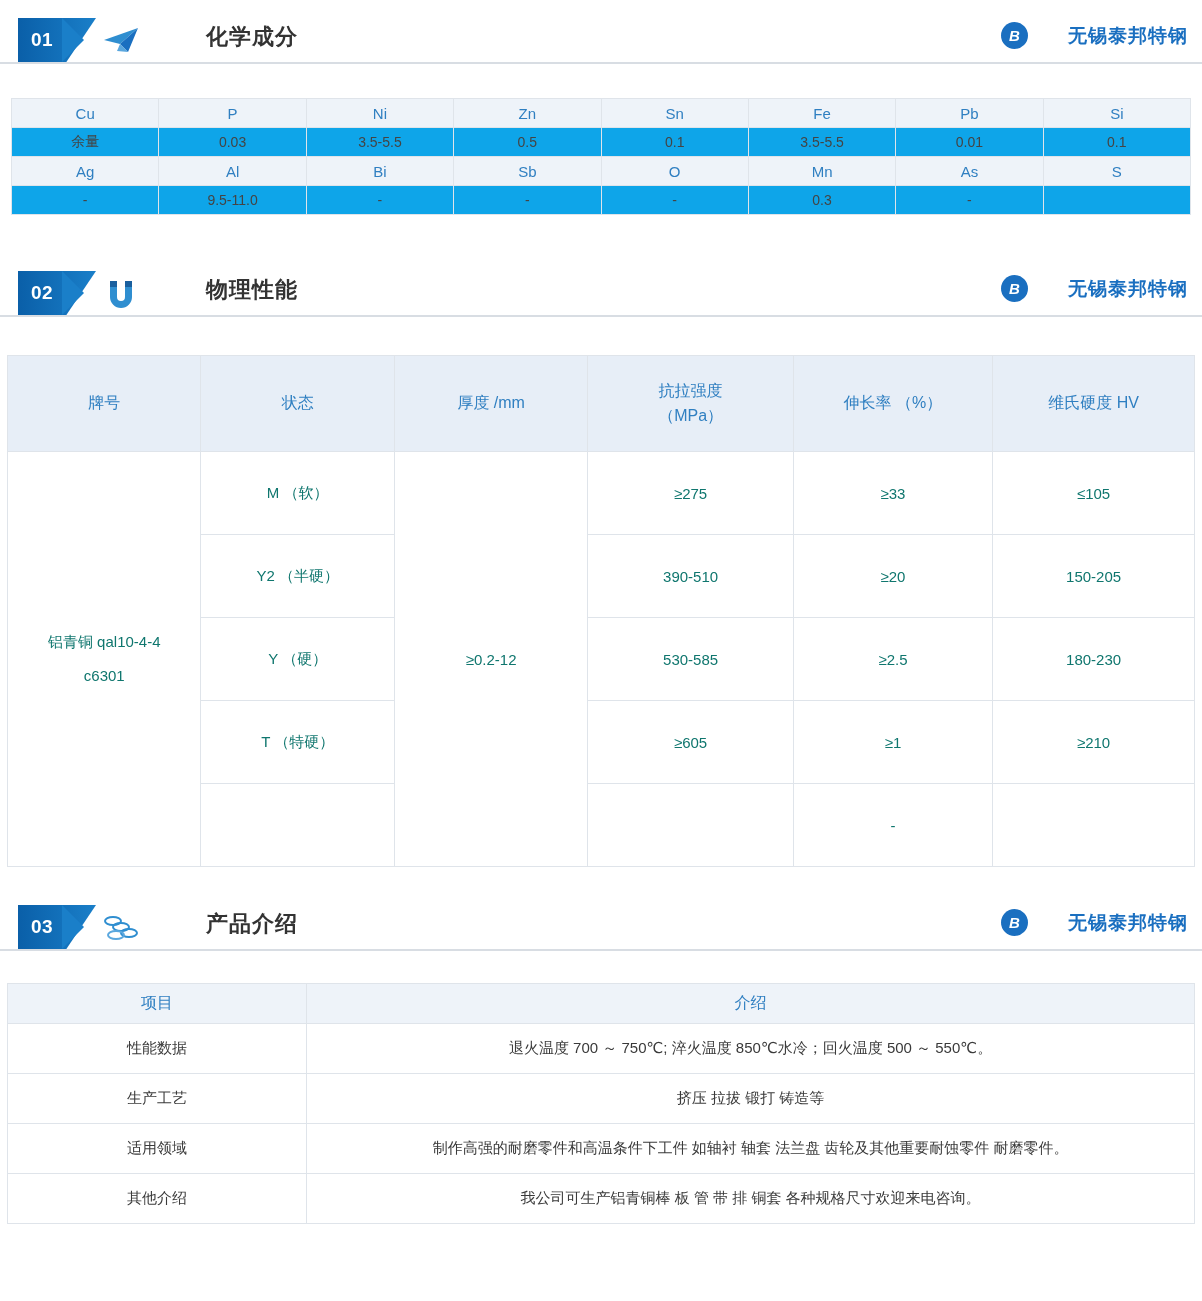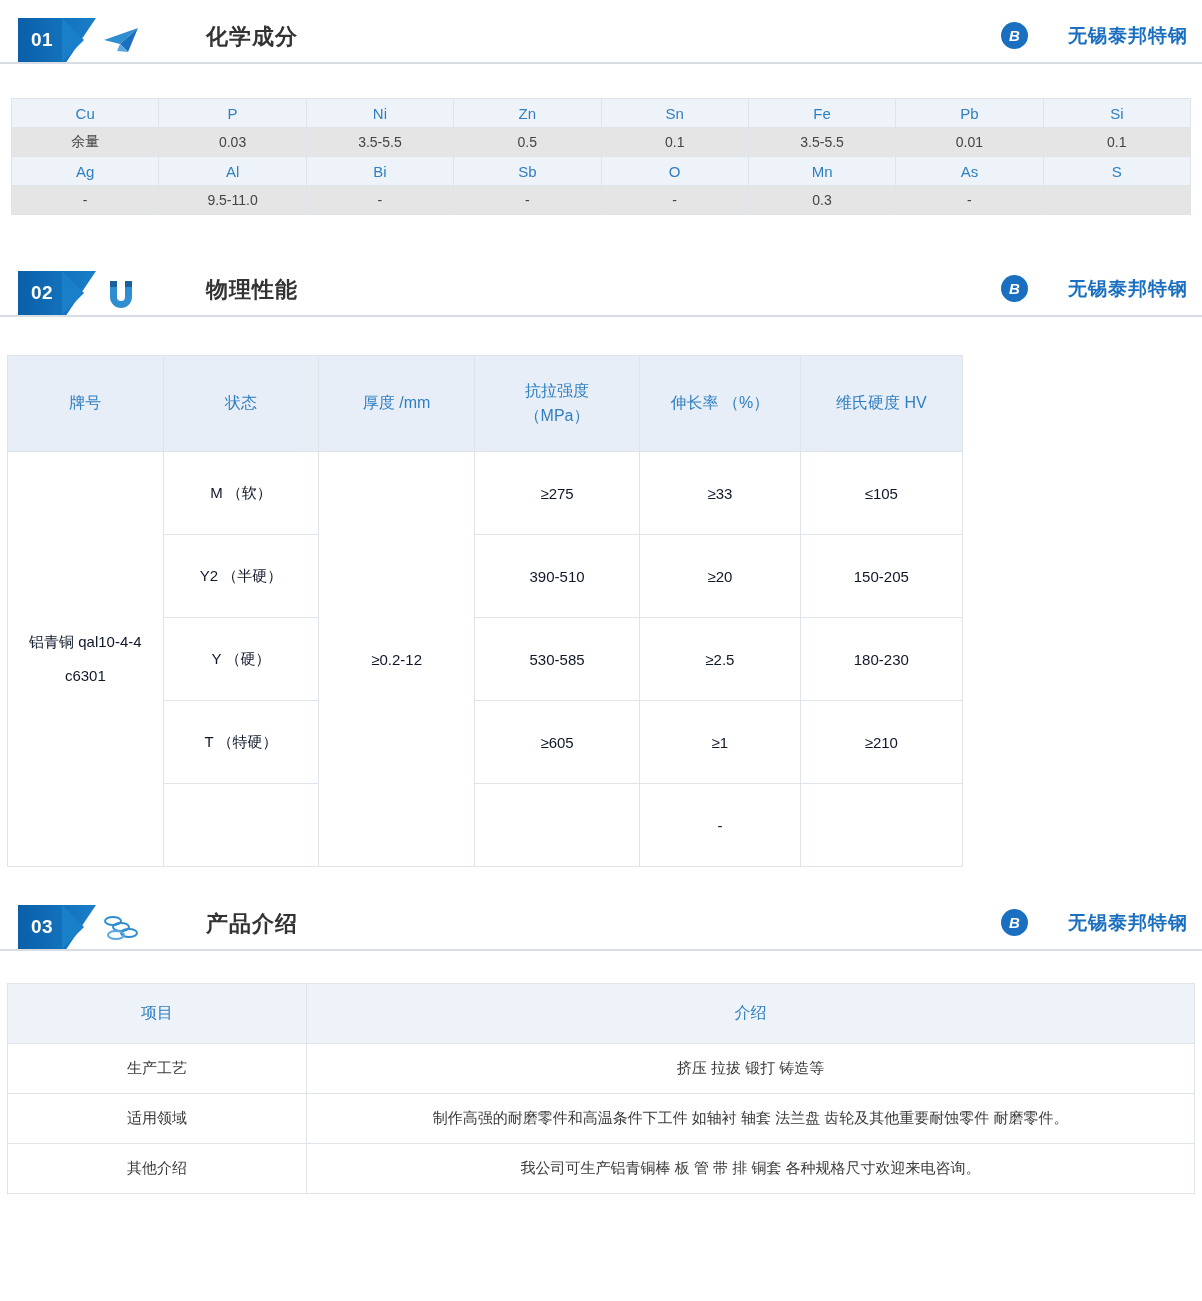--- a/index.html
+++ b/index.html
@@ -107,67 +107,67 @@
     text-align: center;
     font-size: 14px;
   }
   .chem-table th {
     background: #eef3f9;
     color: #2f7fc1;
     font-weight: normal;
     font-size: 15px;
   }
   .chem-table td {
-    background: #e5e5e5;
+    background: #0ea5e9;
     color: #444444;
   }
 
   
   .phys-table {
-    width: 956px;
+    width: 1188px;
     margin: 30px 7px 0 7px;
     border-collapse: collapse;
     table-layout: fixed;
     border-radius: 8px;
   }
   .phys-table th {
     background: #e7eef7;
     color: #2f7fc1;
     font-weight: normal;
     font-size: 16px;
     height: 96px;
     border: 1px solid #dfe4ea;
     line-height: 1.55;
   }
   .phys-table td {
     border: 1px solid #dfe4ea;
     text-align: center;
     font-size: 15px;
-    color: #0f172a;
+    color: #0f766e;
     height: 83px;
     background: #ffffff;
   }
   .phys-table td.grade {
     font-size: 15px;
     line-height: 2.3;
   }
 
   
   .intro-table {
     width: 1188px;
     margin: 24px 7px 30px 7px;
     border-collapse: collapse;
     table-layout: fixed;
   }
   .intro-table th {
     background: #eef3f9;
     color: #2f7fc1;
     font-weight: normal;
     font-size: 16px;
-    height: 60px;
+    height: 40px;
     border: 1px solid #dfe4ea;
   }
   .intro-table td {
     border: 1px solid #dfe4ea;
     height: 50px;
     font-size: 15px;
     color: #3a3a3a;
     text-align: center;
   }
   .intro-table td.item {
@@ -357,20 +357,24 @@
     <colgroup>
       <col style="width:25.2%">
       <col style="width:74.8%">
     </colgroup>
     <tbody>
         <tr>
       <th>项目</th>
       <th>介绍</th>
     </tr>
     <tr>
+      <td class="item">性能数据</td>
+      <td>退火温度 700 ～ 750℃; 淬火温度 850℃水冷；回火温度 500 ～ 550℃。</td>
+    </tr>
+    <tr>
       <td class="item">生产工艺</td>
       <td>挤压  拉拔  锻打  铸造等</td>
     </tr>
     <tr>
       <td class="item">适用领域</td>
       <td>制作高强的耐磨零件和高温条件下工件 如轴衬 轴套 法兰盘 齿轮及其他重要耐蚀零件 耐磨零件。</td>
     </tr>
     <tr>
       <td class="item">其他介绍</td>
       <td>我公司可生产铝青铜棒  板  管  带   排  铜套  各种规格尺寸欢迎来电咨询。</td>

